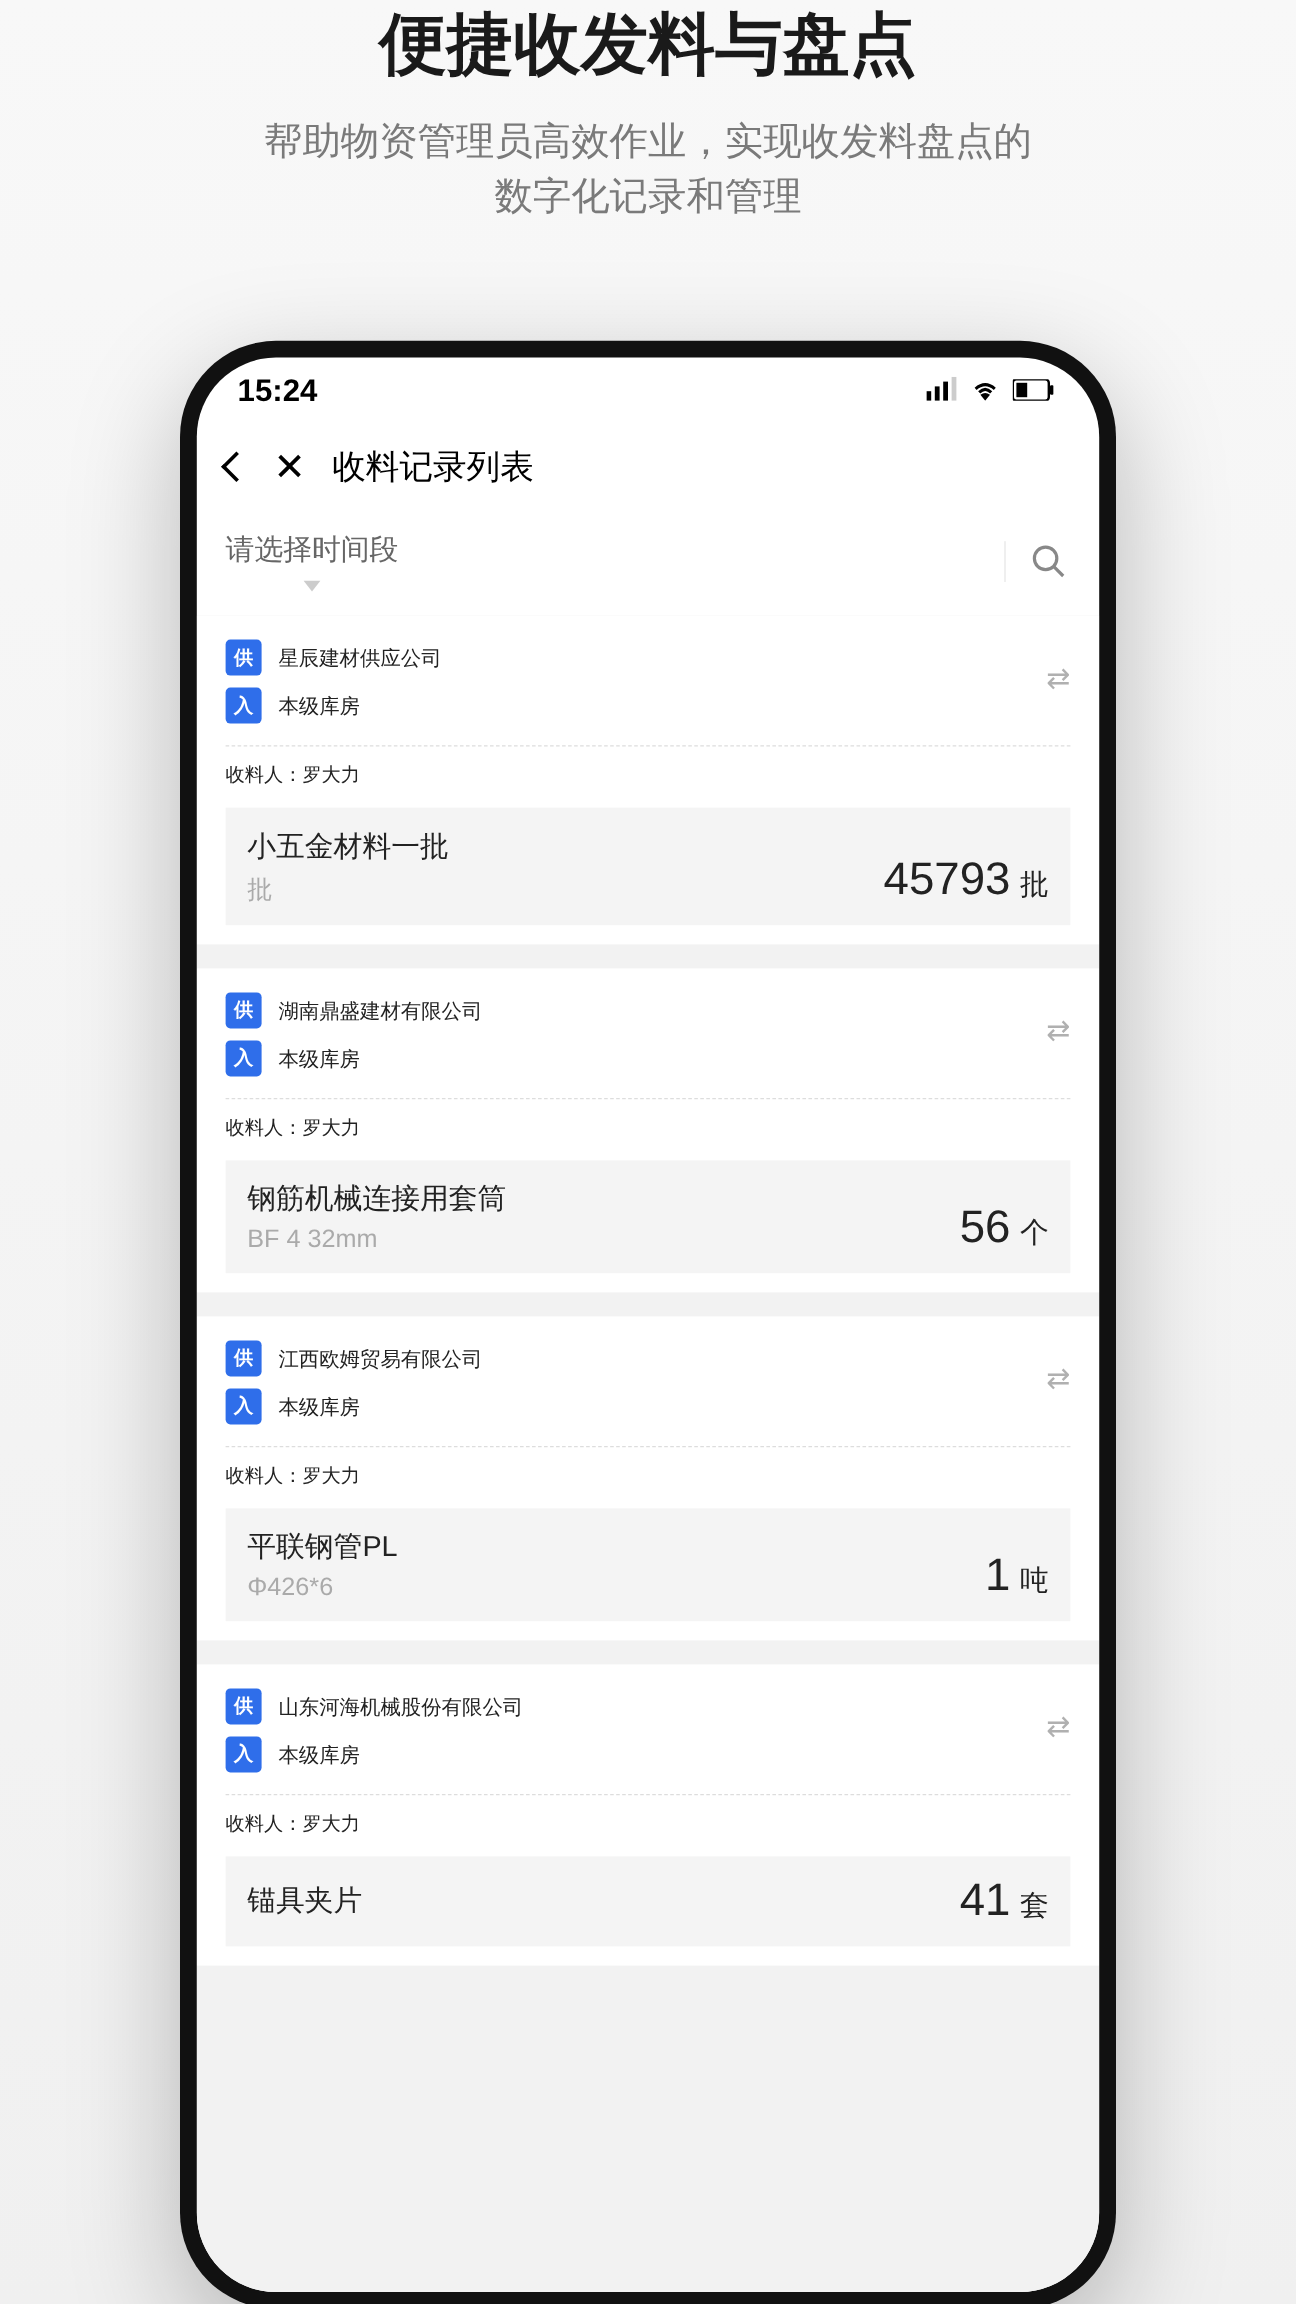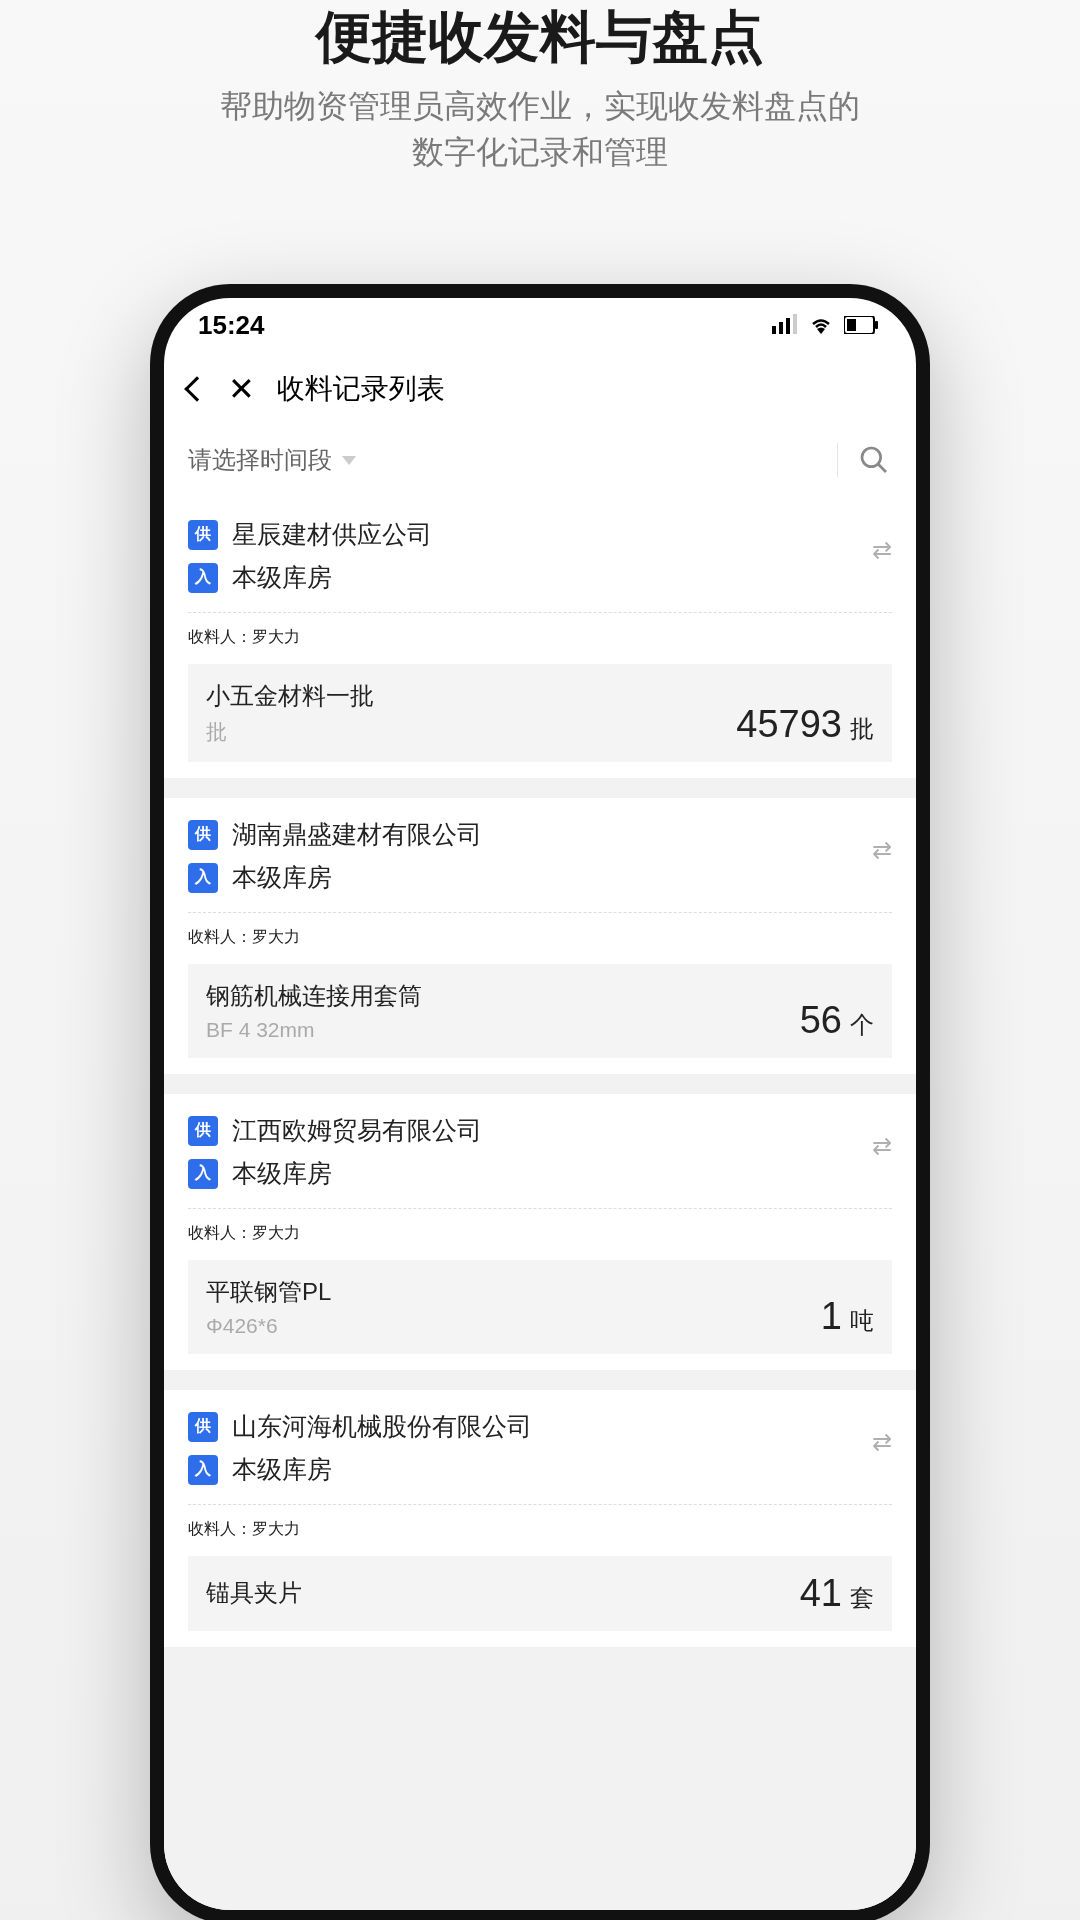--- a/index.html
+++ b/index.html
@@ -14,21 +14,21 @@
     .promo-title {
       font-size: 56px;
       font-weight: 700;
       text-align: center;
       color: #1a1a1a;
     }
     .promo-subtitle {
       font-size: 32px;
       text-align: center;
       color: #7a7a7a;
-      margin-top: 7px;
+      margin-top: 18px;
       line-height: 1.45;
     }
     .phone-shell {
       position: absolute;
       left: 50%;
       top: 284px;
       transform: translateX(-50%);
       width: 780px;
       height: 1640px;
       background: #111;
@@ -75,20 +75,21 @@
       align-items: center;
       justify-content: space-between;
       padding: 14px 24px 20px;
     }
     .filter-select {
       display: flex;
       align-items: center;
       gap: 10px;
       color: #666;
       font-size: 24px;
+      flex-direction: column;
     }
     .caret-down {
       width: 0; height: 0;
       border-left: 7px solid transparent;
       border-right: 7px solid transparent;
       border-top: 9px solid #ccc;
     }
     .divider-v { width: 1px; height: 34px; background: #e5e5e5; margin-left: auto; margin-right: 18px; }
     .search-btn { width: 36px; height: 36px; display: flex; align-items: center; justify-content: center; }
     .search-btn svg { width: 32px; height: 32px; }
@@ -104,21 +105,21 @@
     .icon-badge {
       width: 30px; height: 30px;
       background: #2f6eea;
       border-radius: 4px;
       color: #fff;
       font-size: 16px;
       display: flex; align-items: center; justify-content: center;
       font-weight: 600;
       flex-shrink: 0;
     }
-    .supplier-name { font-size: 25px; color: #222; }
+    .supplier-name { font-size: 17px; color: #222; }
     .swap-icon { color: #b0b0b0; font-size: 24px; padding-top: 18px; }
     .dash-line {
       border-top: 1px dashed #ddd;
       margin: 18px 0 14px;
     }
     .receiver { font-size: 16px; color: #222; margin-bottom: 16px; }
     .item-box {
       background: #f4f4f4;
       padding: 16px 18px;
       display: flex;

